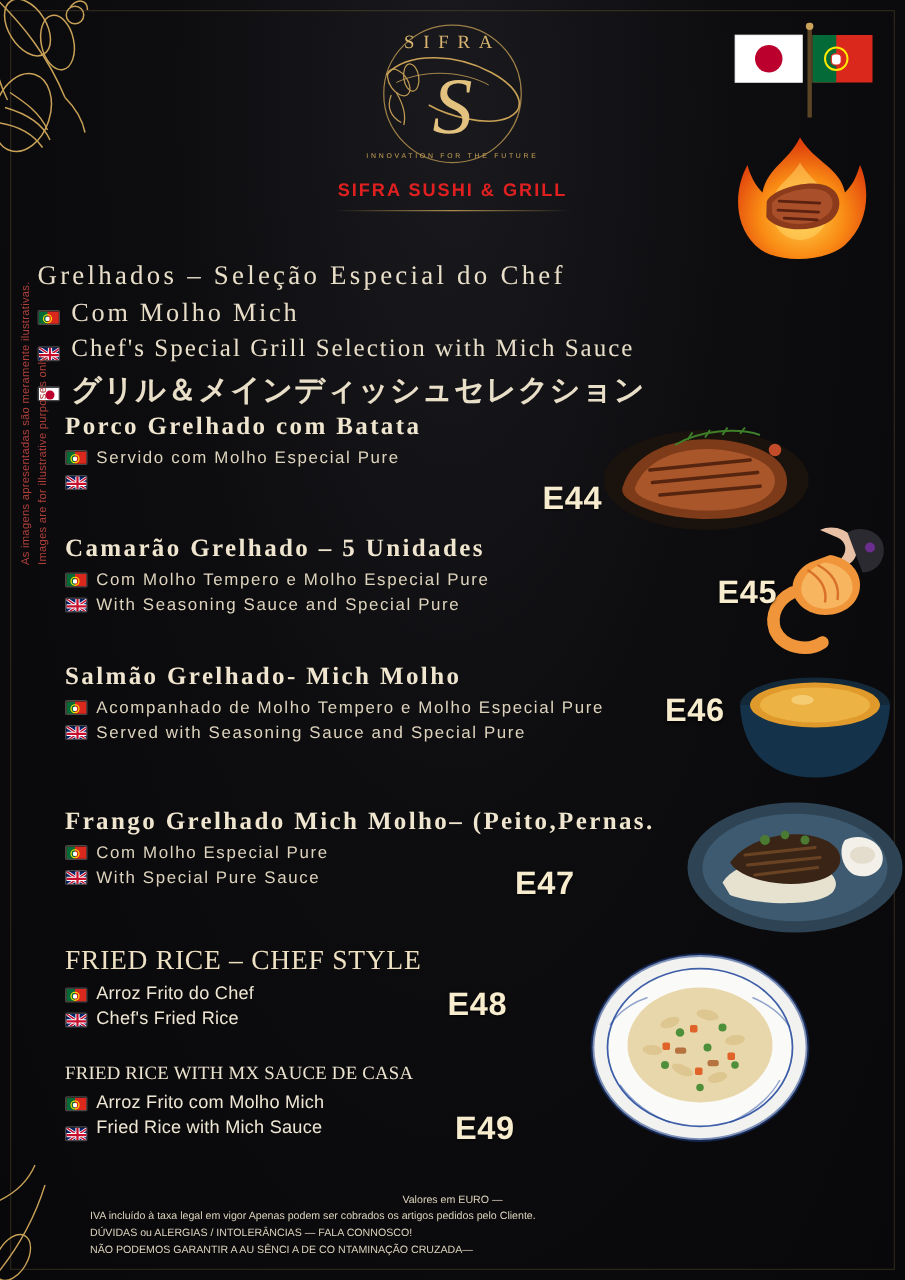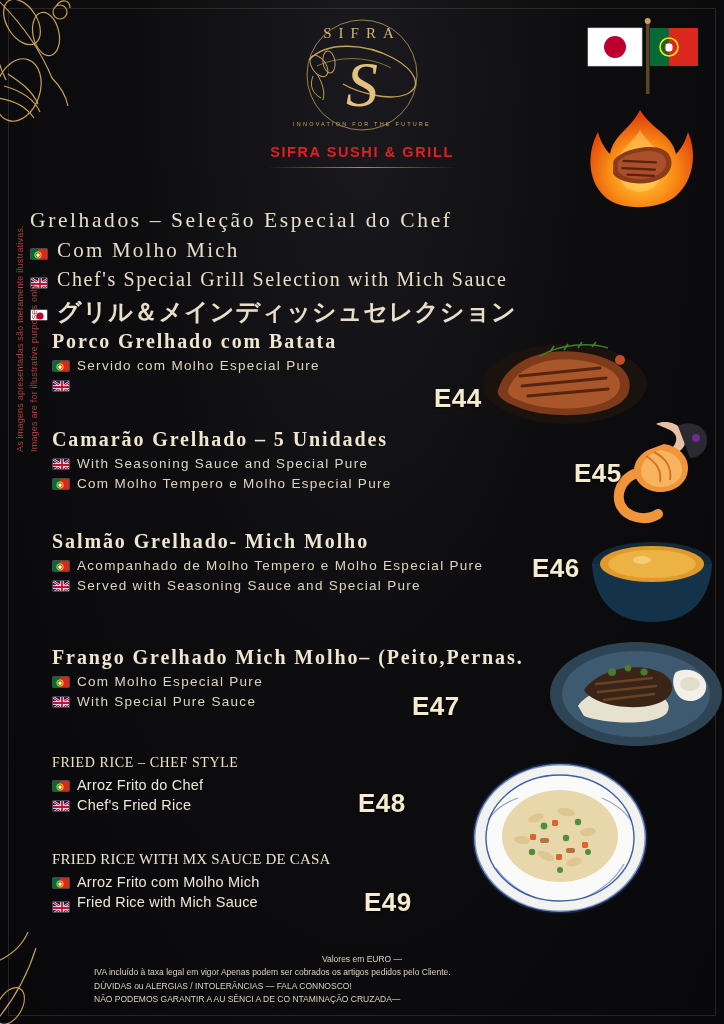--- a/index.html
+++ b/index.html
@@ -135,21 +135,21 @@
     font-weight: bold;
     color: #f7eccd;
     font-size: 26px;
     letter-spacing: 0.5px;
     text-shadow: 0 1px 2px rgba(0,0,0,0.8);
   }
 
   
   .fr-title {
     font-family: "Liberation Serif", serif;
-    font-size: 14px;
+    font-size: 22px;
     color: #f0e3c4;
     letter-spacing: 0.6px;
   }
   .fr-title.small { font-size: 15px; color: #ece3cf; letter-spacing: 0.2px; }
   .fr-desc { font-size: 14.5px; color: #efe7d4; letter-spacing: 0.2px; }
 
   
   .flag { flex: 0 0 auto; width: 18px; height: 12px; border-radius: 1.5px; display:inline-block; position: relative; top: 3px; overflow:hidden; border: 1px solid rgba(255,255,255,0.25); }
   .flag svg { display:block; }
 
@@ -176,21 +176,21 @@
   
   .footer {
     position: absolute;
     left: 0; right: 0; bottom: 18px;
     text-align: center;
     color: #ddd3bd;
     font-size: 8.5px;
     line-height: 1.55;
   }
   .footer .f1 { text-align:center; }
-  .footer .f2, .footer .f3, .footer .f4 { text-align:left; padding-left: 94px; }
+  .footer .f2, .footer .f3, .footer .f4 { text-align:left; padding-left: 72px; }
 </style>
 </head>
 <body>
 
 <div class="page">
 
   <div class="frame"></div>
 
   <div class="floral tl">
     <svg width="150" height="150" viewBox="0 0 150 150">
@@ -469,40 +469,40 @@
         </span>
       </div>
       <div class="price" style="left:382px; top:53px;">E44</div>
     </div>
 
     <div class="item" style="height:80px; margin-top:22px;">
       <div class="item-title">Camarão Grelhado – 5 Unidades</div>
       <div class="desc">
         <span class="flag">
           <svg width="18" height="12" viewBox="0 0 18 12">
+              <rect width="18" height="12" fill="#da291c"></rect>
+              <rect width="7" height="12" fill="#046a38"></rect>
+              <circle cx="7" cy="6" r="3.2" fill="none" stroke="#ffe900" stroke-width="0.9"></circle>
+              <rect x="5.4" y="4.4" width="3.2" height="3.4" rx="1.1" fill="#fff"></rect>
+            </svg>
+        </span>
+        <span class="desc-txt">Com Molho Tempero e Molho Especial Pure</span>
+      </div>
+      <div class="desc">
+        <span class="flag">
+          <svg width="18" height="12" viewBox="0 0 18 12">
               <rect width="18" height="12" fill="#012169"></rect>
               <path d="M0 0 L18 12 M18 0 L0 12" stroke="#fff" stroke-width="2.4"></path>
               <path d="M0 0 L18 12 M18 0 L0 12" stroke="#c8102e" stroke-width="1.2"></path>
               <path d="M9 0 V12 M0 6 H18" stroke="#fff" stroke-width="3.4"></path>
               <path d="M9 0 V12 M0 6 H18" stroke="#c8102e" stroke-width="1.8"></path>
             </svg>
         </span>
         <span class="desc-txt">With Seasoning Sauce and Special Pure</span>
       </div>
-      <div class="desc">
-        <span class="flag">
-          <svg width="18" height="12" viewBox="0 0 18 12">
-              <rect width="18" height="12" fill="#da291c"></rect>
-              <rect width="7" height="12" fill="#046a38"></rect>
-              <circle cx="7" cy="6" r="3.2" fill="none" stroke="#ffe900" stroke-width="0.9"></circle>
-              <rect x="5.4" y="4.4" width="3.2" height="3.4" rx="1.1" fill="#fff"></rect>
-            </svg>
-        </span>
-        <span class="desc-txt">Com Molho Tempero e Molho Especial Pure</span>
-      </div>
       <div class="price" style="left:522px; top:30px;">E45</div>
     </div>
 
     <div class="item" style="height:98px; margin-top:22px;">
       <div class="item-title">Salmão Grelhado- Mich Molho</div>
       <div class="desc">
         <span class="flag">
           <svg width="18" height="12" viewBox="0 0 18 12">
               <rect width="18" height="12" fill="#da291c"></rect>
               <rect width="7" height="12" fill="#046a38"></rect>

